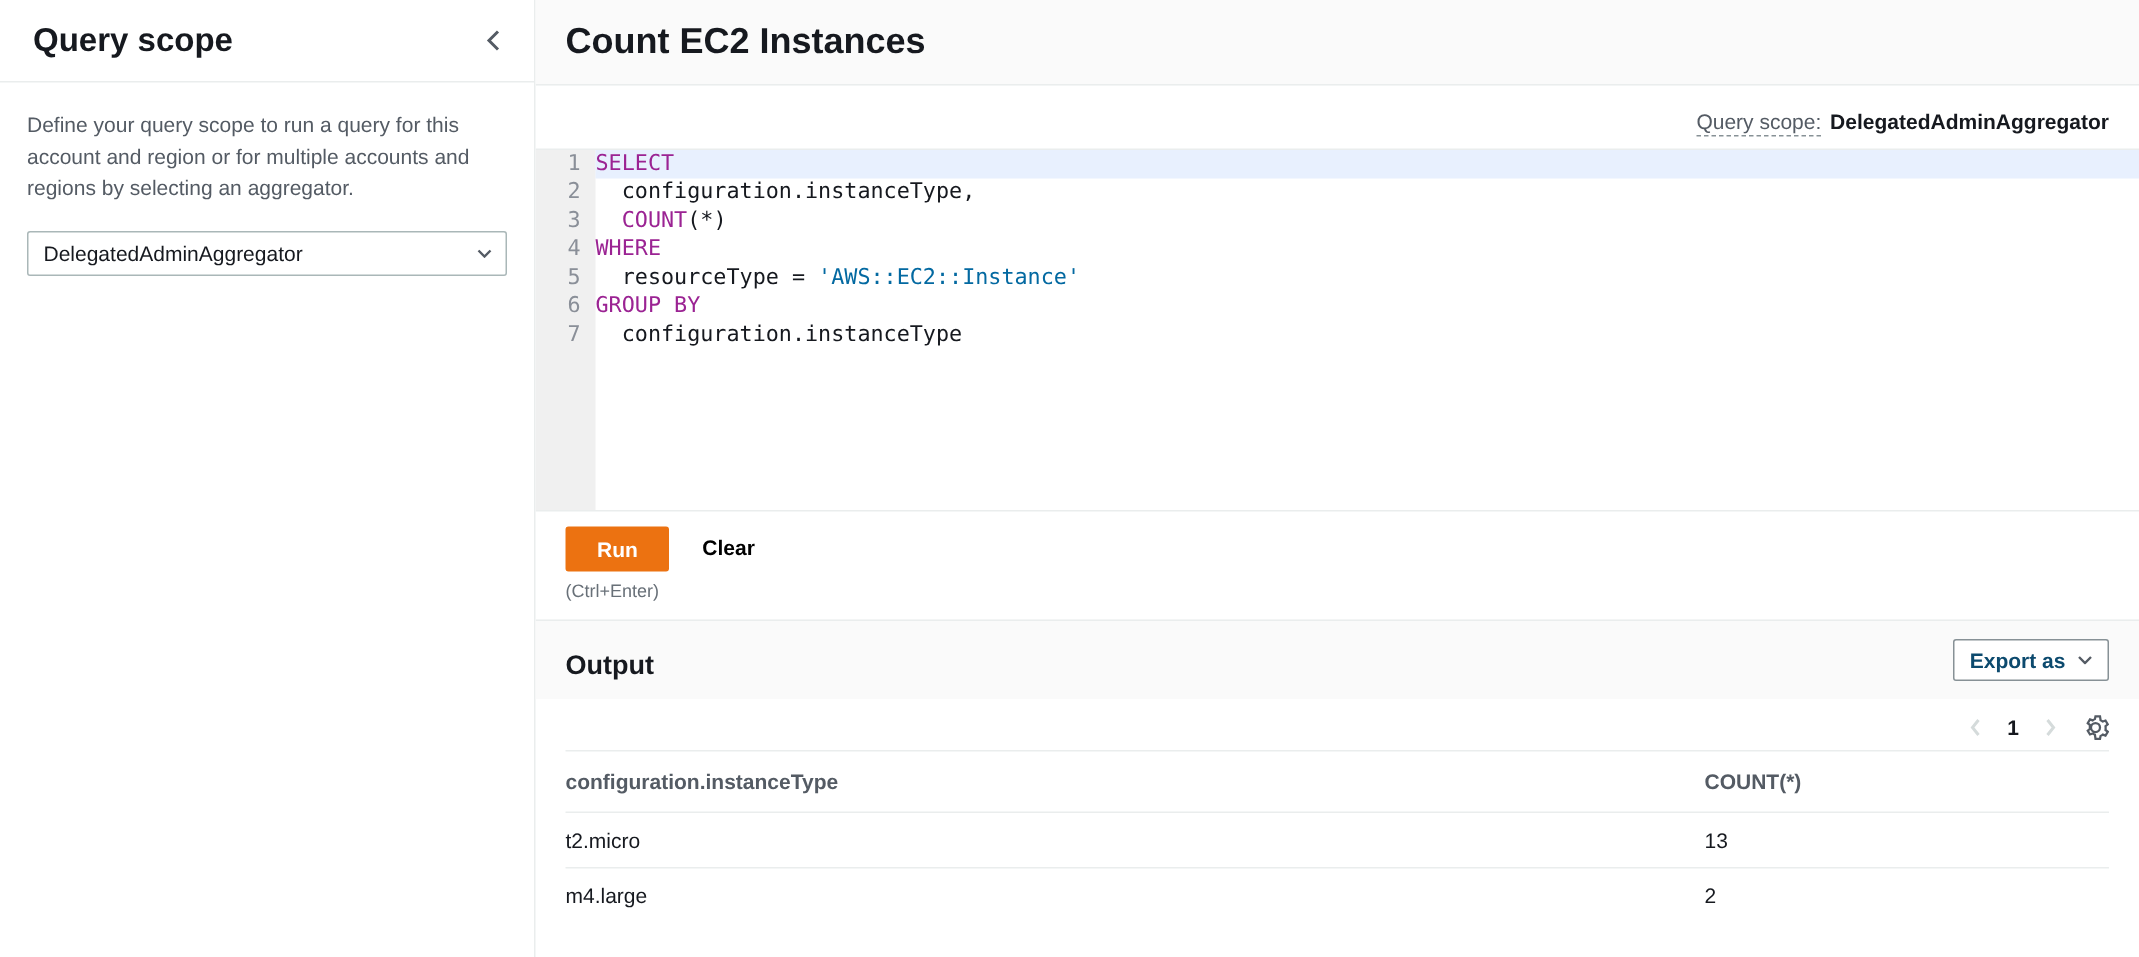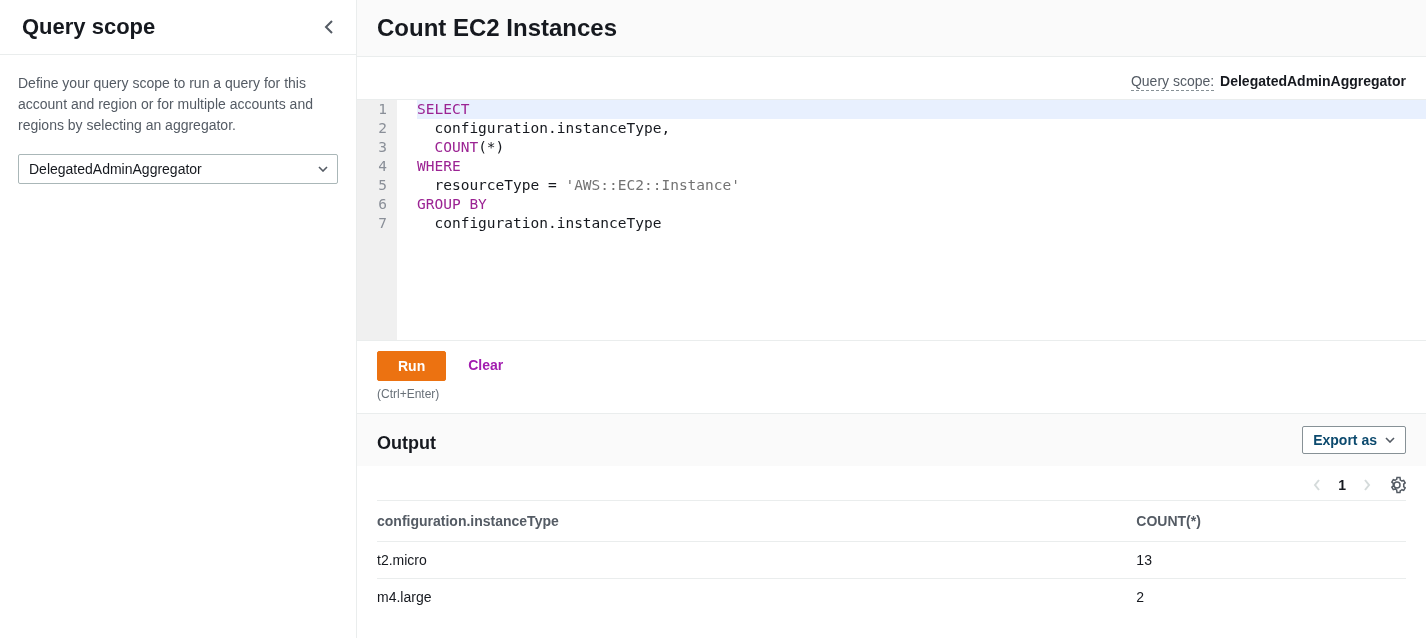--- a/index.html
+++ b/index.html
@@ -106,27 +106,27 @@
     background: #f0f0f0;
     color: #8a8f98;
     text-align: right;
     padding: 0 10px 0 14px;
     user-select: none;
     width: 40px;
   }
   .gutter div, .code-line { height: 19px; }
   .code {
     flex: 1;
-    padding-left: 20px;
+    padding-left: 0;
     white-space: pre;
     position: relative;
   }
   .code-line.hl { background: #e8f0fe; }
   .kw { color: #9b2393; }
-  .str { color: #737373; }
+  .str { color: #0369a1; }
   
   .actions {
     padding: 10px 20px 4px 20px;
     display: flex;
     gap: 22px;
     align-items: flex-start;
   }
   .btn {
     border-radius: 2px;
     padding: 6px 20px;
@@ -135,21 +135,21 @@
     font-weight: 700;
     border: 1px solid transparent;
   }
   .btn-primary {
     background: #ec7211;
     color: #fff;
     border-color: #ec7211;
   }
   .btn-link {
     background: transparent;
-    color: #a21caf;
+    color: #000000;
     border: none;
     font-weight: 700;
     padding: 6px 0;
   }
   .hint {
     padding: 2px 20px 12px 20px;
     font-size: 12px;
     color: #687078;
   }
   

